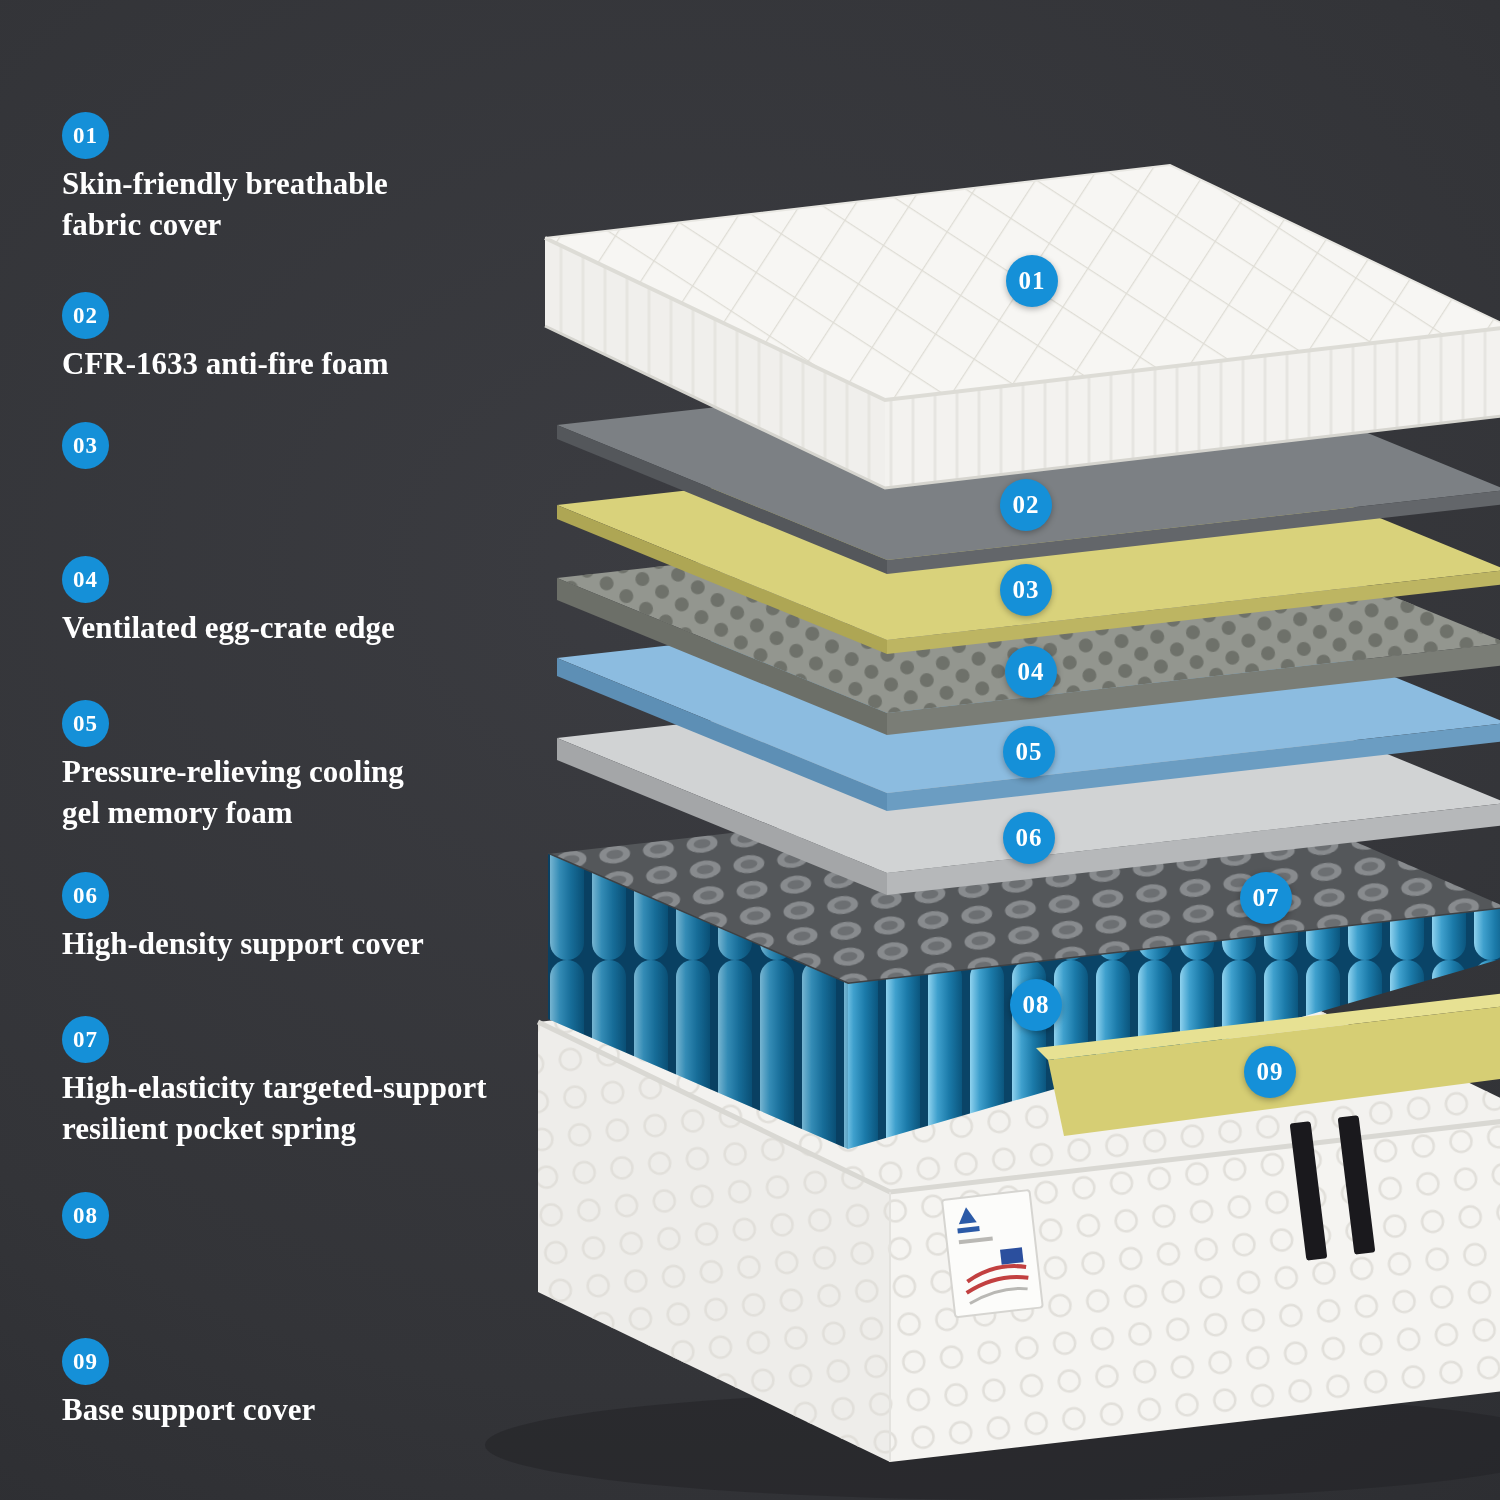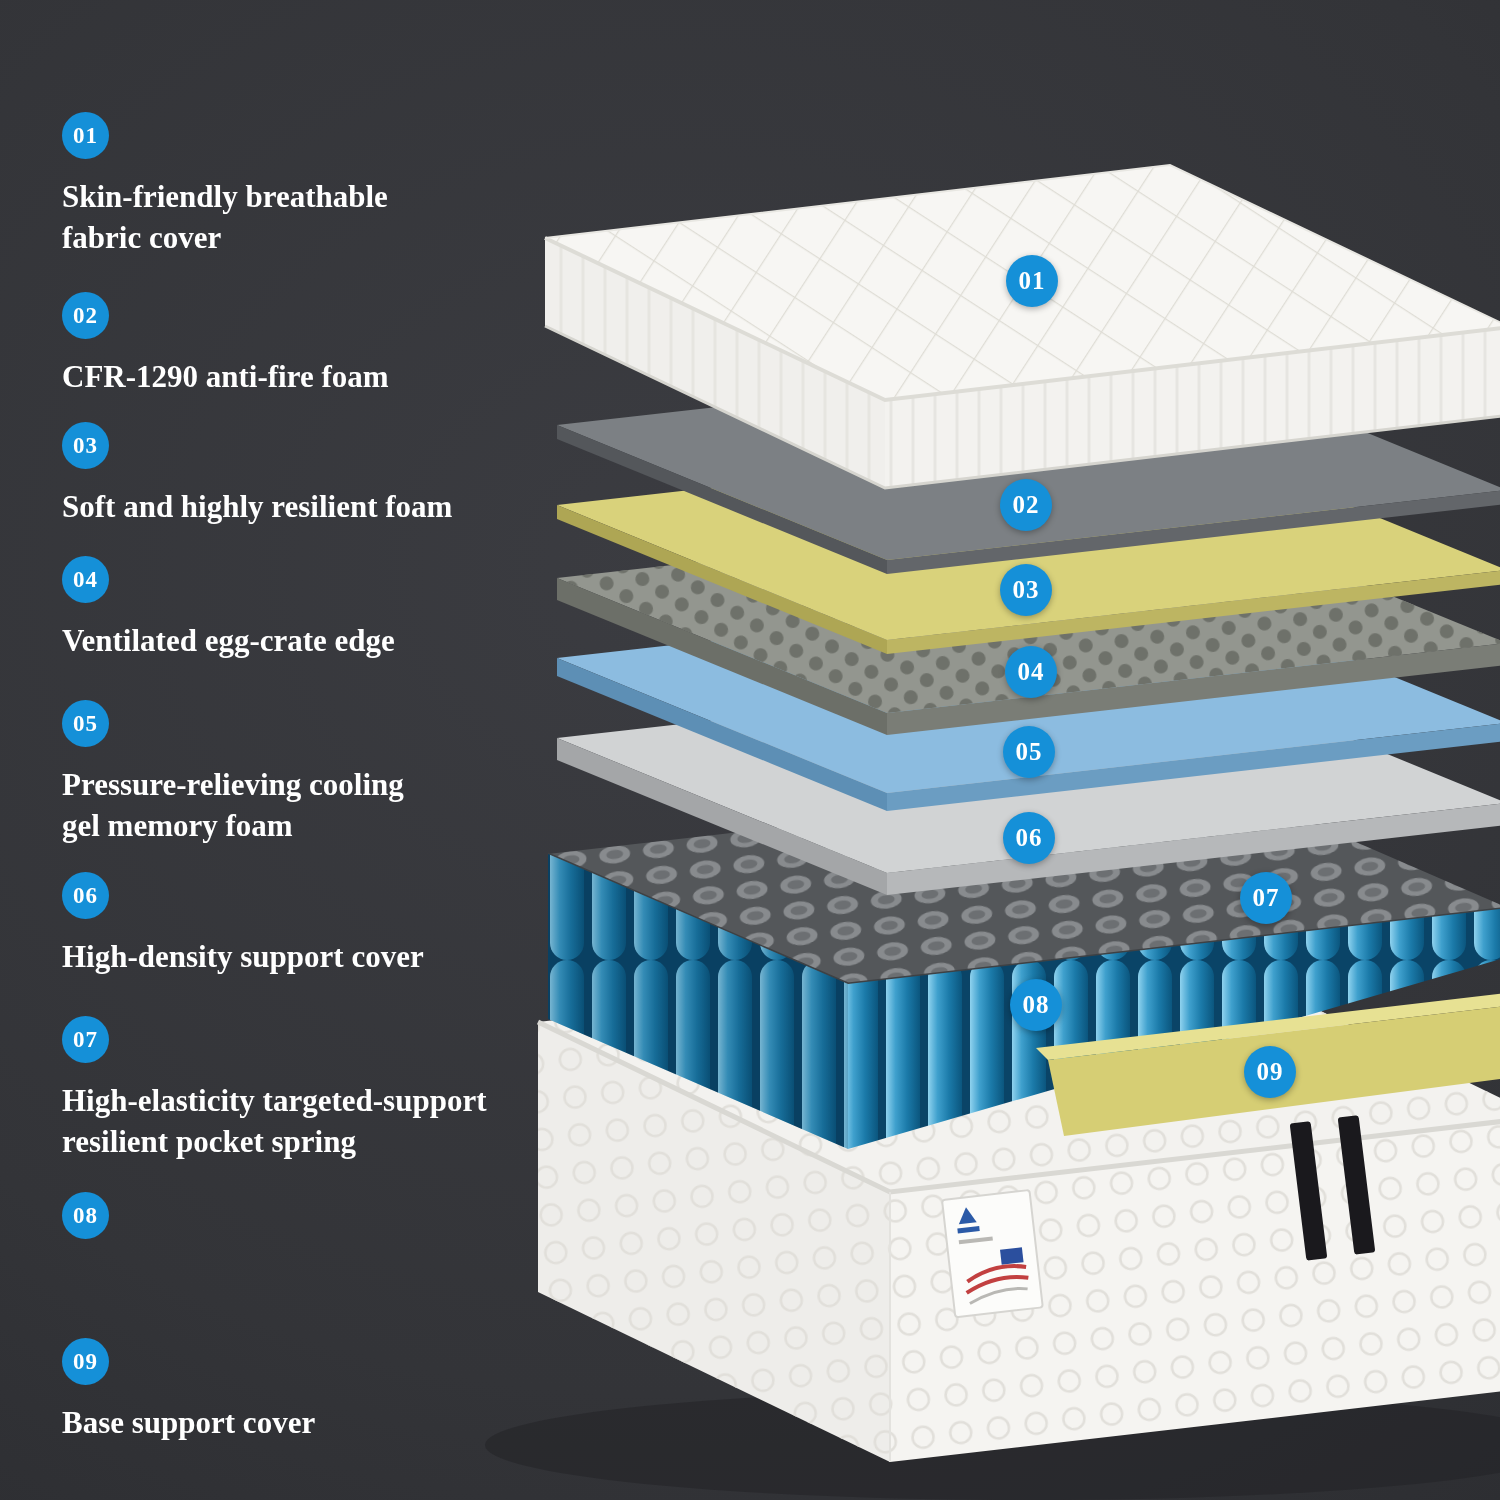--- a/index.html
+++ b/index.html
@@ -10,21 +10,21 @@
   }
   .illustration{position:absolute;left:0;top:0;}
   .legend{position:absolute;left:0;top:0;width:620px;height:1500px;}
   .legend-item{position:absolute;left:62px;}
   .legend-item .badge{
     width:47px;height:47px;border-radius:50%;background:#1590d8;color:#fff;
     display:flex;align-items:center;justify-content:center;
     font-size:23px;font-weight:700;letter-spacing:1px;
   }
   .legend-item .label{
-    margin-top:18px;color:#ffffff;font-size:31px;font-weight:700;
+    margin-top:5px;color:#ffffff;font-size:31px;font-weight:700;
     line-height:1.32;white-space:pre-line;max-width:530px;
   }
   .dbadge{
     position:absolute;width:52px;height:52px;border-radius:50%;
     background:#1590d8;color:#fff;display:flex;align-items:center;justify-content:center;
     font-size:25px;font-weight:700;letter-spacing:1px;
     box-shadow:0 2px 6px rgba(0,0,0,.3);
   }
 </style>
 </head>
@@ -163,25 +163,24 @@
   </div>
 
   <div class="legend">
     <div class="legend-item" style="top:112px;">
       <div class="badge">01</div>
       <div class="label">Skin-friendly breathable
 fabric cover</div>
     </div>
     <div class="legend-item" style="top:292px;">
       <div class="badge">02</div>
-      <div class="label">CFR-1290 anti-fire foam</div>
+      <div class="label">CFR-1633 anti-fire foam</div>
     </div>
     <div class="legend-item" style="top:422px;">
       <div class="badge">03</div>
-      <div class="label">Soft and highly resilient foam</div>
     </div>
     <div class="legend-item" style="top:556px;">
       <div class="badge">04</div>
       <div class="label">Ventilated egg-crate edge</div>
     </div>
     <div class="legend-item" style="top:700px;">
       <div class="badge">05</div>
       <div class="label">Pressure-relieving cooling
 gel memory foam</div>
     </div>

